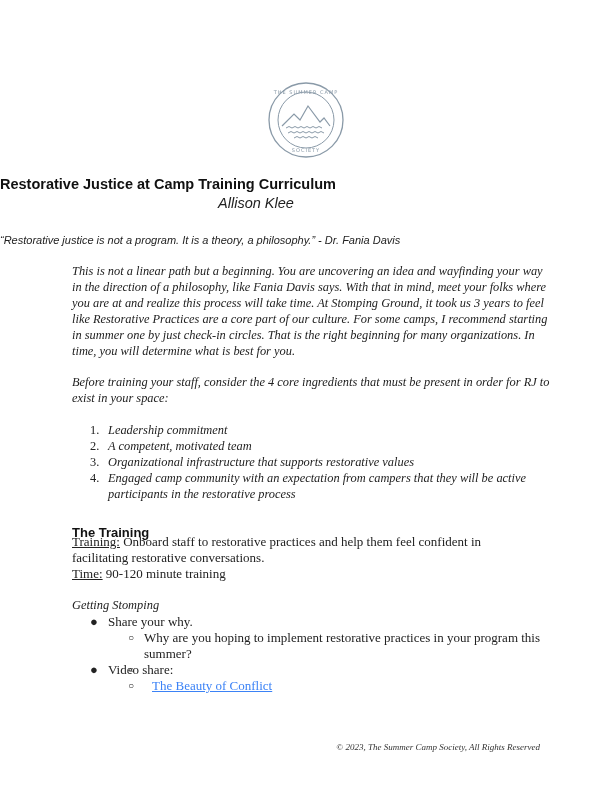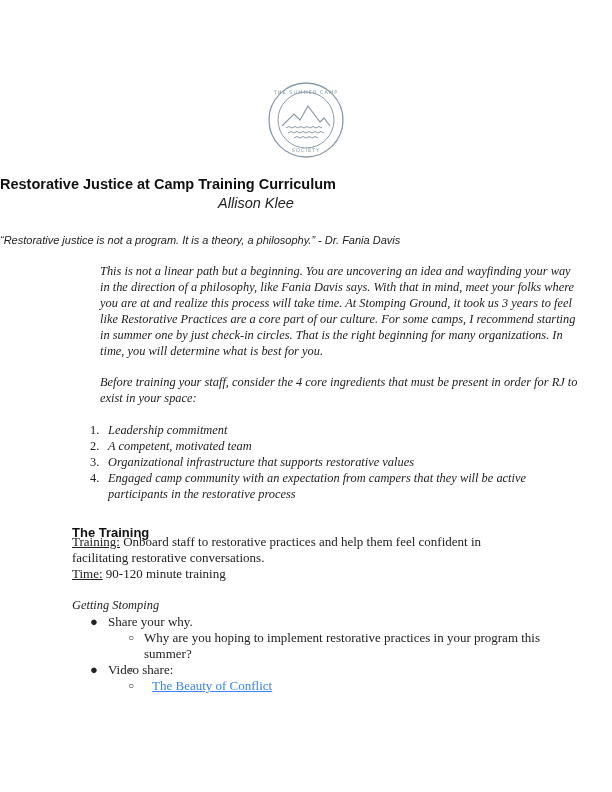--- a/index.html
+++ b/index.html
@@ -6,21 +6,21 @@
     body { width: 612px; height: 792px; position: relative; overflow: hidden; color: #1a1a1a; }
     .page { position: absolute; left: 0; top: 0; width: 612px; height: 792px; }
     .logo { position: absolute; left: 266px; top: 80px; width: 80px; height: 80px; }
     .title { position: absolute; left: 0; width: 612px; top: 176px; text-align: left;
       font-family: "Liberation Sans", sans-serif; font-weight: bold; font-size: 14.5px; color: #111; }
     .author { position: absolute; left: 0; width: 512px; top: 195px; text-align: center;
       font-family: "Liberation Sans", sans-serif; font-style: italic; font-size: 14.5px; color: #222; }
     .quote { position: absolute; left: 0; width: 612px; top: 234px; 
       font-family: "Liberation Sans", sans-serif; font-style: italic; font-size: 11px; color: #222; }
     .body-para { position: absolute; left: 72px; width: 480px;
-      font-family: "Liberation Serif", serif; font-style: italic; font-size: 12.4px; line-height: 16px; color: #222; margin-left: 28px; }
+      font-family: "Liberation Serif", serif; font-style: italic; font-size: 12.4px; line-height: 16px; color: #222; }
     .p1 { top: 263px; }
     .p2 { top: 374px; }
     ol.ingredients { position: absolute; left: 72px; top: 422px; width: 480px; margin: 0; padding: 0; list-style: none;
       font-family: "Liberation Serif", serif; font-style: italic; font-size: 12.4px; line-height: 16px; color: #222; }
     ol.ingredients li { position: relative; padding-left: 36px; }
     ol.ingredients li .num { position: absolute; left: 18px; font-style: normal; }
     .section-head { position: absolute; left: 72px; top: 525px;
       font-family: "Liberation Sans", sans-serif; font-weight: bold; font-size: 13px; color: #111; }
     .training-info { position: absolute; left: 72px; top: 534px; width: 450px;
       font-family: "Liberation Serif", serif; font-size: 13px; line-height: 16px; color: #222; }
@@ -77,13 +77,14 @@
   <div class="getting">Getting Stomping</div>
 
   <div class="bullets">
     <div class="b1"><span class="dot">●</span><span>Share your why.</span></div>
     <div class="b2"><span class="circ">○</span><span>Why are you hoping to implement restorative practices in your program this summer?</span></div>
     <div class="b2"><span class="circ">○</span></div>
     <div class="b1"><span class="dot">●</span><span>Video share:</span></div>
     <div class="b2"><span class="circ">○</span><a class="link">The Beauty of Conflict</a></div>
   </div>
 
+  <div class="footer">© 2023, The Summer Camp Society, All Rights Reserved</div>
 </div>
 
 </body></html>

